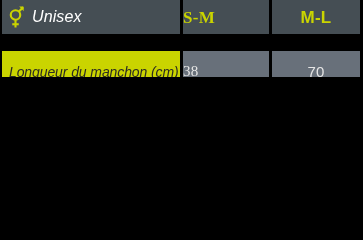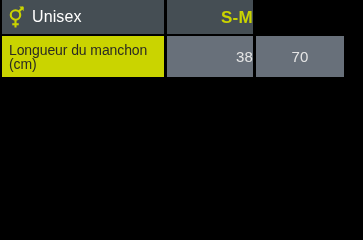--- a/index.html
+++ b/index.html
@@ -27,39 +27,41 @@
     width: 100%;
     box-sizing: border-box;
   }
 
   .row-header {
     height: 34px;
   }
 
   .row-data {
     height: 41px;
-    margin-top: 2px;
+    margin-top: 17px;
   }
 
   .cell {
     box-sizing: border-box;
     display: flex;
     align-items: center;
     position: relative;
   }
 
   
   .col-label {
-    width: 162px;
+    width: 178px;
     margin-left: 2px;
+    font-style: italic;
   }
   .col-size {
     width: 86px;
     margin-left: 3px;
-    justify-content: flex-end;
+    justify-content: flex-start;
+    font-family: Liberation Serif, serif;
   }
   .col-size-last {
     width: 88px;
     margin-left: 3px;
     justify-content: center;
   }
 
   
   .row-header .cell {
     background: #454e54;
@@ -133,20 +135,23 @@
         </g>
         <path d="M30.8 3.2 L31.6 12.4 L22.4 3.0 Z" fill="#cad400"></path>
       </svg>
       <span class="header-label-text">Unisex</span>
     </div>
 
     <div class="cell col-size">
       <span class="header-size-text">S-M</span>
     </div>
 
+    <div class="cell col-size-last">
+      <span class="header-size-text">M-L</span>
+    </div>
 
   </div>
 
   <div class="row row-data">
 
     <div class="cell col-label data-label-cell">
       <span class="data-label-text">Longueur du manchon (cm)</span>
     </div>
 
     <div class="cell col-size data-value-cell">

